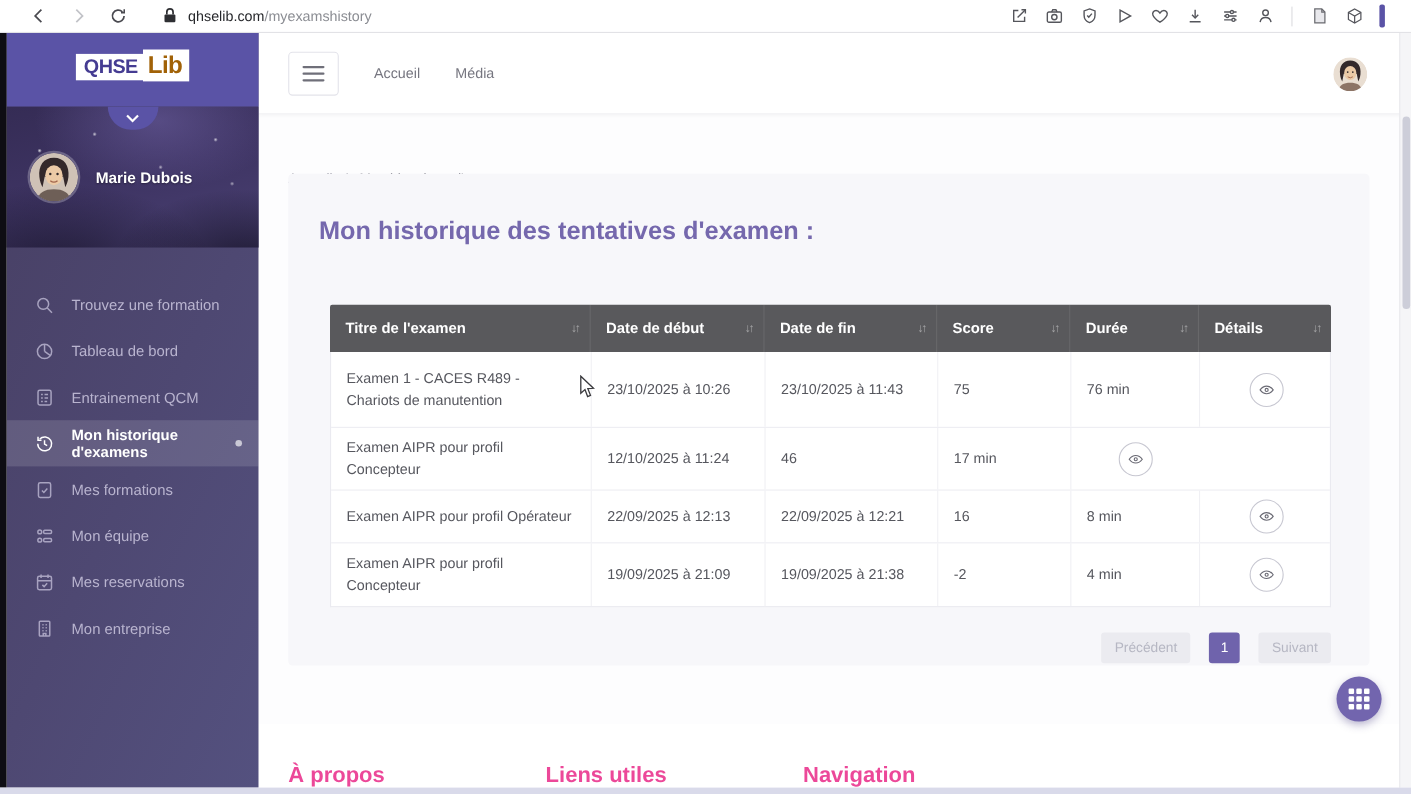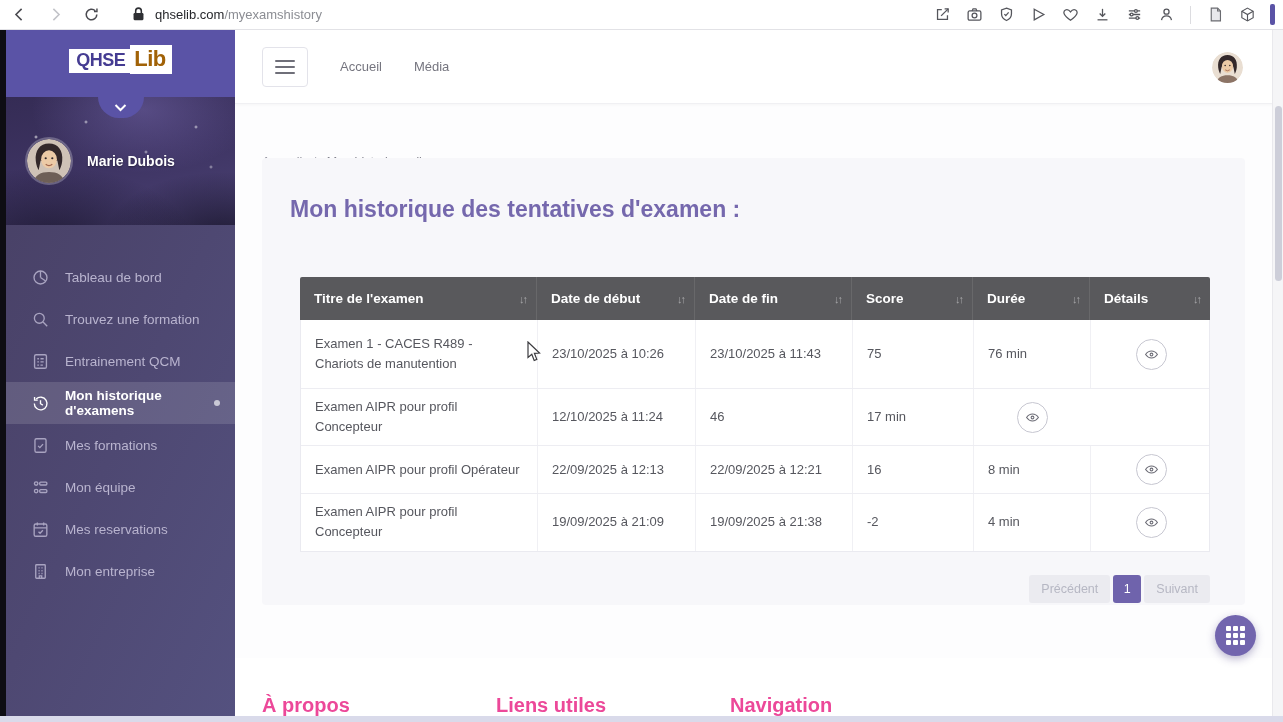--- a/index.html
+++ b/index.html
@@ -6,21 +6,21 @@
   html,body { background:#e9e9ee; }
   .screen {
     position:relative; width:1283px; height:722px; overflow:hidden;
     background:#fff; font-family:"Liberation Sans", sans-serif;
     -webkit-font-smoothing:antialiased;
   }
   
   .toolbar {
     position:absolute; top:0; left:0; width:1283px; height:30px;
     background:#fff; border-bottom:1px solid #e2e2e6;
-    display:flex; align-items:center; padding:0 8px; z-index:50;
+    display:flex; align-items:center; padding:0 24px; z-index:50;
   }
   .tb-left { display:flex; align-items:center; gap:14px; }
   .tb-ic { width:17px; height:17px; display:block; }
   .tb-btn { display:flex; align-items:center; justify-content:center; width:22px; height:22px; cursor:pointer; }
   .url-box { display:flex; align-items:center; gap:8px; margin-left:14px; }
   .url-text { font-size:13px; color:#26272b; }
   .url-text .path { color:#8b8d93; }
   .tb-right { margin-left:auto; display:flex; align-items:center; gap:10px; }
   .tb-divider { width:1px; height:18px; background:#dcdce0; margin:0 3px; }
   .theme-bar { width:5px; height:21px; background:#5a53a6; border-radius:2px; margin-left:2px; }
@@ -89,21 +89,21 @@
   .t-body { background:#fff; border:1px solid #eaeaf0; border-top:none; }
   .t-row { border-bottom:1px solid #ededf2; }
   .t-row:last-child { border-bottom:none; }
   .td { min-height:47px; display:flex; align-items:center; padding:8px 14px;
     font-size:13px; color:#56575e; border-right:1px solid #f0f0f4; line-height:1.55; }
   .td:last-child { border-right:none; justify-content:center; }
   .t-row.tall .td { min-height:68px; }
   .eye-btn { width:31px; height:31px; border-radius:50%; border:1px solid #c7c7d1; background:#fff;
     display:flex; align-items:center; justify-content:center; cursor:pointer; }
   .eye-btn svg { width:15px; height:15px; }
-  .pagination { position:absolute; right:35px; top:417px; display:flex; gap:3px; }
+  .pagination { position:absolute; right:35px; top:417px; display:flex; gap:17px; }
   .pg-btn { height:28px; padding:0 12px; display:flex; align-items:center; justify-content:center;
     font-size:12.5px; border-radius:3px; background:#ebebf0; color:#b6b7c3; cursor:default; }
   .pg-btn.page { width:28px; padding:0; background:#6f63ac; color:#fff; cursor:pointer; }
   .footer { position:absolute; left:0; top:628px; width:100%; height:58px; background:#fff; }
   .foot-heads { position:absolute; left:27px; top:36px; display:flex; }
   .foot-h { font-size:20px; font-weight:bold; color:#ec4899; }
   .foot-h:nth-child(1) { width:234px; }
   .foot-h:nth-child(2) { width:234px; }
   .apps-fab { position:absolute; right:27px; top:585px; width:41px; height:41px; border-radius:50%;
     background:#7265ae; box-shadow:0 3px 8px rgba(60,50,120,.35);
@@ -248,32 +248,32 @@
             <circle cx="23" cy="17.5" r="1" fill="#30282a"></circle>
             <path d="M17 23q3 2.4 6 0" stroke="#a2664d" stroke-width="1.1" fill="none"></path>
           </svg>
         </span>
         <span class="user-name">Marie Dubois</span>
       </div>
     </div>
     <div class="menu">
       <div class="menu-item">
         <svg viewBox="0 0 24 24" fill="none" stroke="currentColor" stroke-width="1.7">
+            <circle cx="10.5" cy="10.5" r="6.2"></circle>
+            <path d="M15.2 15.2 L20.5 20.5"></path>
+          </svg>
+        <span>Trouvez une formation</span>
+      </div>
+      <div class="menu-item">
+        <svg viewBox="0 0 24 24" fill="none" stroke="currentColor" stroke-width="1.7">
             <circle cx="12" cy="12" r="8.2"></circle>
             <path d="M12 3.8V12"></path>
             <path d="M12 12l6.5 4.5"></path>
           </svg>
         <span>Tableau de bord</span>
-      </div>
-      <div class="menu-item">
-        <svg viewBox="0 0 24 24" fill="none" stroke="currentColor" stroke-width="1.7">
-            <circle cx="10.5" cy="10.5" r="6.2"></circle>
-            <path d="M15.2 15.2 L20.5 20.5"></path>
-          </svg>
-        <span>Trouvez une formation</span>
       </div>
       <div class="menu-item">
         <svg viewBox="0 0 24 24" fill="none" stroke="currentColor" stroke-width="1.7">
             <rect x="4.5" y="3.5" width="15" height="17" rx="2"></rect>
             <path d="M8 8.5h2M12 8.5h4M8 12.5h2M12 12.5h4M8 16.5h2M12 16.5h3"></path>
           </svg>
         <span>Entrainement QCM</span>
       </div>
       <div class="menu-item active">
         <svg viewBox="0 0 24 24" fill="none" stroke="currentColor" stroke-width="1.7">

